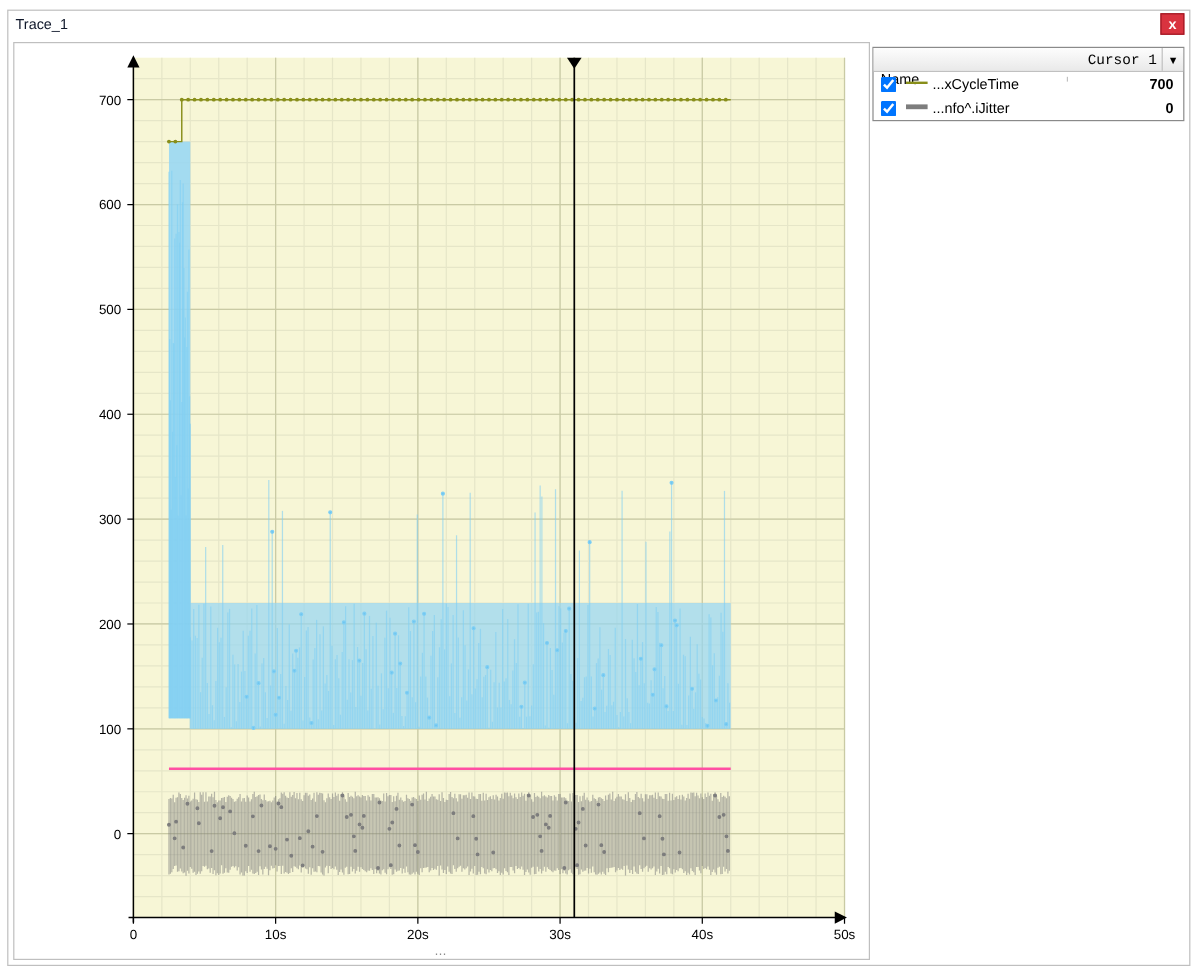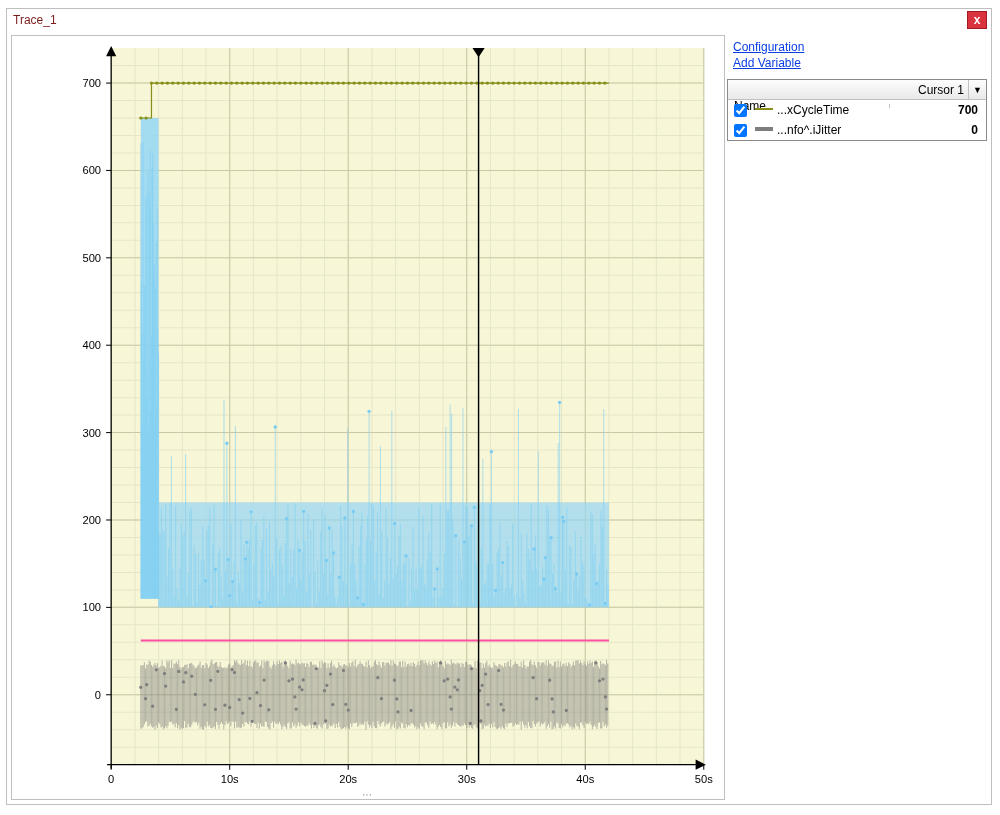--- a/index.html
+++ b/index.html
@@ -19,21 +19,21 @@
     background: #fff;
   }
   .titlebar {
     height: 22px;
     display: flex;
     align-items: center;
     justify-content: space-between;
     padding: 0 4px 0 6px;
   }
   .title {
-    color: #7f1d1d;
+    color: #0f172a;
     font-size: 12px;
   }
   .close-btn {
     width: 20px; height: 18px;
     background: #d9333f;
     color: #fff;
     display: flex;
     align-items: center;
     justify-content: center;
     font-size: 12px;
@@ -85,21 +85,21 @@
   .vh-name {
     flex: 1;
     padding: 2px 6px;
     border-right: 1px solid #c0c0c0;
     display: flex; align-items: center; margin-top: 24px;
   }
   .vh-cursor {
     width: 78px;
     padding: 2px 4px;
     text-align: right;
-    display: flex; align-items: center; justify-content: flex-end;
+    display: flex; align-items: center; justify-content: flex-end; font-family: Liberation Mono, monospace;
   }
   .vh-drop {
     width: 18px;
     border-left: 1px solid #c0c0c0;
     display: flex; align-items: center; justify-content: center;
     font-size: 9px;
     cursor: pointer;
   }
   .var-row {
     display: flex;
@@ -1273,24 +1273,20 @@
               <line y1="716" y2="721" x1="547.2" x2="547.2" class="tickmark"></line>
               <text x="547.2" y="734" text-anchor="middle">40s</text>
               <line y1="716" y2="721" x1="664" x2="664" class="tickmark"></line>
               <text x="664" y="734" text-anchor="middle">50s</text>
             </g>
           </svg>
       </div>
       <div class="hscroll">⋯</div>
     </div>
     <div class="side-pane">
-      <div class="links">
-        <a class="link">Configuration</a>
-        <a class="link">Add Variable</a>
-      </div>
       <div class="var-table">
         <div class="var-header">
           <div class="vh-name">Name</div>
           <div class="vh-cursor">Cursor 1</div>
           <div class="vh-drop">
             <span>▼</span>
           </div>
         </div>
         <div id="var-rows">
             <div class="var-row">

